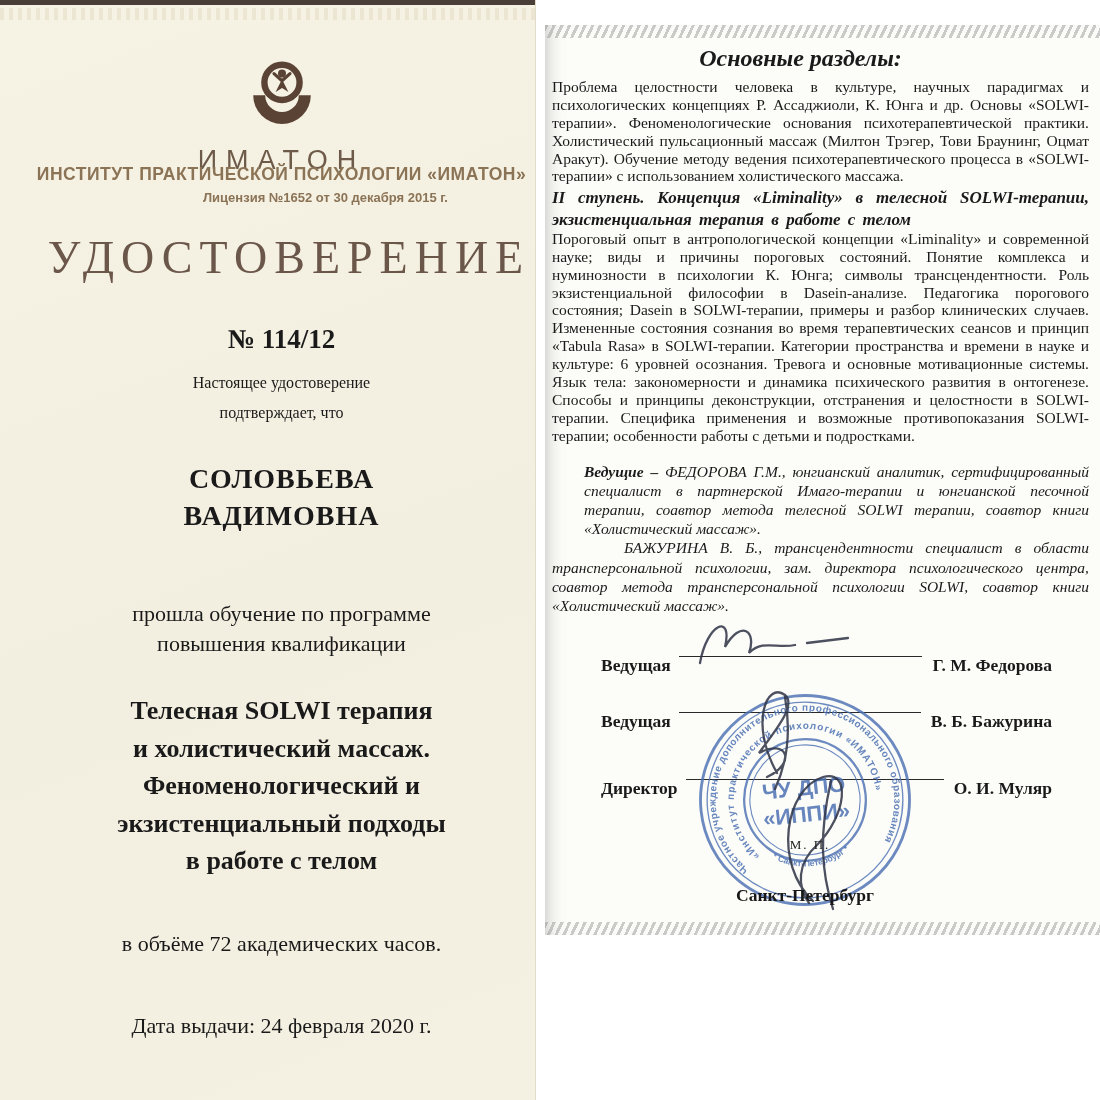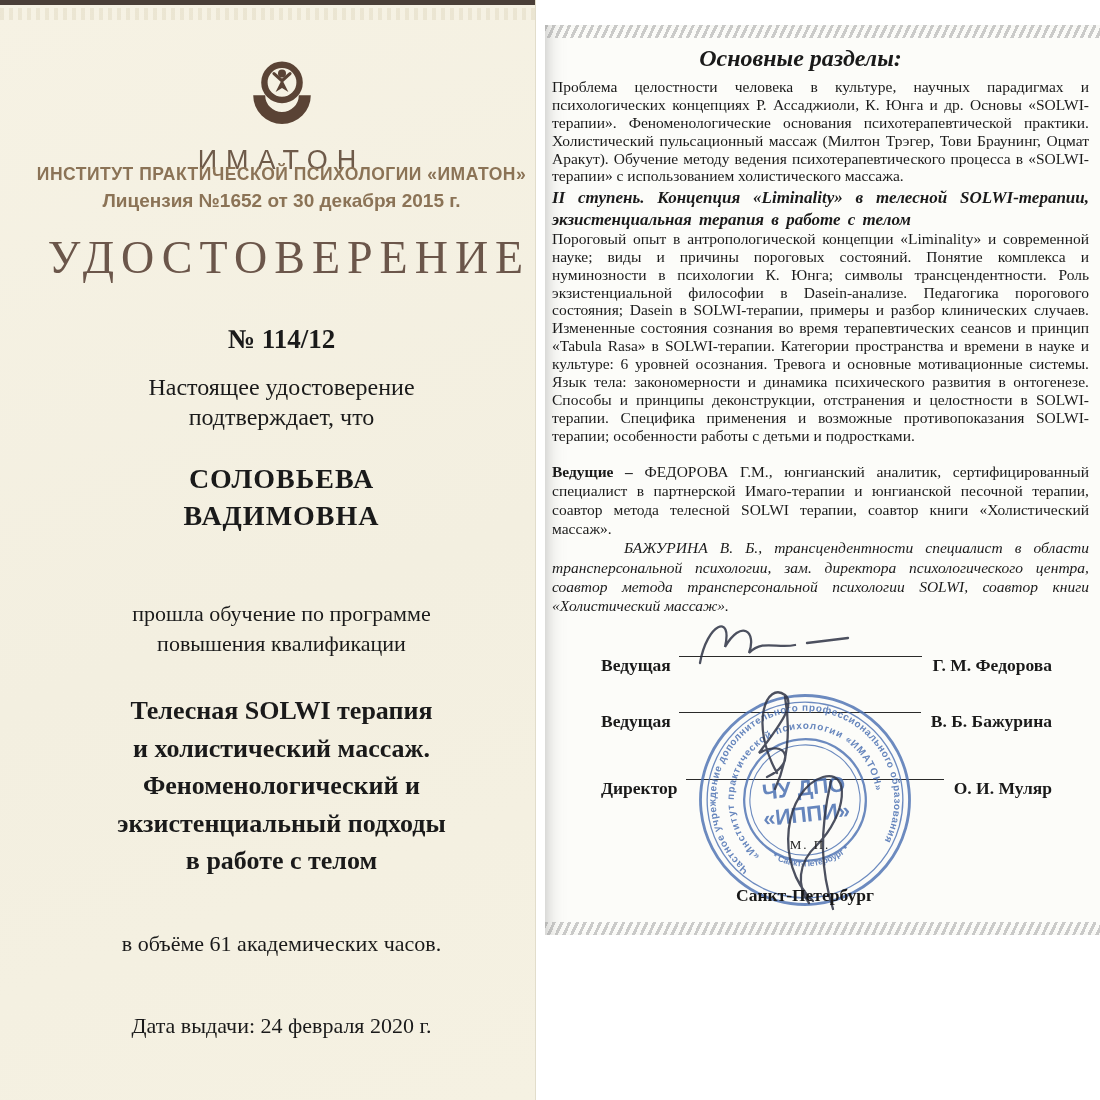--- a/index.html
+++ b/index.html
@@ -15,43 +15,43 @@
   }
   .page-left .top-edge{position:absolute;left:0;top:0;width:100%;height:5px;background:#4a3f38;}
   .page-left .guilloche{
     position:absolute;left:0;top:8px;width:100%;height:12px;opacity:.5;
     background:repeating-linear-gradient(90deg,rgba(186,172,130,.35) 0 4px,rgba(246,242,228,0) 4px 9px);
   }
   .lp-block{position:absolute;left:0;width:100%;text-align:center;padding-left:28px;box-sizing:border-box;}
   .brand{font-family:"Liberation Sans",sans-serif;font-size:27px;letter-spacing:9px;color:#6e5a49;font-weight:500;margin-top:8px;}
   .since{font-family:"Liberation Sans",sans-serif;font-size:10.5px;letter-spacing:3px;color:#7d6a57;font-weight:600;}
   .institute{font-family:"Liberation Sans",sans-serif;font-size:17.5px;letter-spacing:.5px;color:#8b7356;font-weight:600;}
-  .license{font-family:"Liberation Sans",sans-serif;font-size:19px;color:#8b7356;font-weight:600;}
+  .license{font-family:"Liberation Sans",sans-serif;font-size:13px;color:#8b7356;font-weight:600;margin-left:44px;}
   .doc-title{font-size:46px;letter-spacing:7px;color:#6b564a;font-weight:500;padding-left:43px;}
   .doc-number{font-size:27px;font-weight:700;}
-  .stmt{font-size:24px;}
+  .stmt{font-size:16px;}
   .holder{font-size:28px;font-weight:700;line-height:37px;letter-spacing:1px;}
   .intro{font-size:22px;}
   .program{font-size:26px;font-weight:700;line-height:37.5px;}
   .volume,.issue-date{font-size:22px;}
   
   .page-right{
     position:absolute;left:545px;top:25px;width:555px;height:910px;
     background:#fcfcf9;box-shadow:inset 14px 0 18px -14px rgba(120,120,120,.5);
   }
   .scan-band{
     position:absolute;left:0;width:100%;height:13px;opacity:.8;
     background:repeating-linear-gradient(115deg,rgba(140,140,140,.55) 0 3px,rgba(252,252,249,0) 3px 7px);
   }
   .scan-band.top{top:0;} .scan-band.bottom{bottom:0;}
   .rp-flow{position:absolute;left:7px;right:11px;top:20px;}
   .rp-heading{font-size:24px;font-weight:700;font-style:italic;text-align:center;margin:0 40px 6px 0;}
   .sec-title{font-size:17px;font-weight:700;font-style:italic;text-align:justify;line-height:1.25;word-spacing:3px;}
   .sec-body{font-size:15.5px;text-align:justify;line-height:1.155;margin-bottom:2px;}
-  .leaders{font-size:15.5px;text-align:justify;line-height:1.24;margin-top:17px;}
+  .leaders{font-size:15.5px;font-style:italic;text-align:justify;line-height:1.24;margin-top:17px;margin-left:32px;}
   .leaders .lead-label{font-weight:700;}
   .leaders-p2{font-size:15.5px;font-style:italic;text-align:justify;line-height:1.24;text-indent:72px;margin:0;}
   .sig-row{position:absolute;left:0;width:100%;display:flex;align-items:flex-start;padding:0 48px 0 56px;box-sizing:border-box;height:24px;}
   .sig-role{font-size:17.5px;font-weight:700;white-space:nowrap;}
   .sig-line{flex:1;border-bottom:1.6px solid #2a2a2a;margin:0 10px 3px 8px;height:1px;}
   .sig-name{font-size:17.5px;font-weight:700;white-space:nowrap;}
   .mp-label{position:absolute;left:220px;top:812px;width:90px;text-align:center;font-size:13px;letter-spacing:2px;color:#222;z-index:4;}
   .city-line{position:absolute;left:120px;top:860px;width:280px;text-align:center;font-size:17.5px;font-weight:700;color:#171717;z-index:4;}
   .stamp-wrap{position:absolute;left:146px;top:661px;width:228px;height:228px;z-index:2;}
   .ink-overlay{position:absolute;left:100px;top:580px;width:360px;height:330px;z-index:3;pointer-events:none;}
@@ -96,21 +96,21 @@
   <div class="lp-block intro" style="top:631px">повышения квалификации</div>
 
   <div class="lp-block program" style="top:692px">
     <div>Телесная SOLWI терапия</div>
     <div>и холистический массаж.</div>
     <div>Феноменологический и</div>
     <div>экзистенциальный подходы</div>
     <div>в работе с телом</div>
   </div>
 
-  <div class="lp-block volume" style="top:931px">в объёме 61 академических часов.</div>
+  <div class="lp-block volume" style="top:931px">в объёме 72 академических часов.</div>
   <div class="lp-block issue-date" style="top:1013px">Дата выдачи: 24 февраля 2020 г.</div>
 </div>
 
 <div class="page-right">
   <div class="scan-band top"></div>
   <div class="scan-band bottom"></div>
 
   <div class="rp-flow">
     <div class="rp-heading">Основные разделы:</div>
     <div class="sec-body">Проблема целостности человека в культуре, научных парадигмах и психологических концепциях Р. Ассаджиоли, К. Юнга и др. Основы «SOLWI-терапии». Феноменологические основания психотерапевтической практики. Холистический пульсационный массаж (Милтон Трэгер, Тови Браунинг, Оцмат Аракут). Обучение методу ведения психотерапевтического процесса в «SOLWI-терапии» с использованием холистического массажа.</div>

